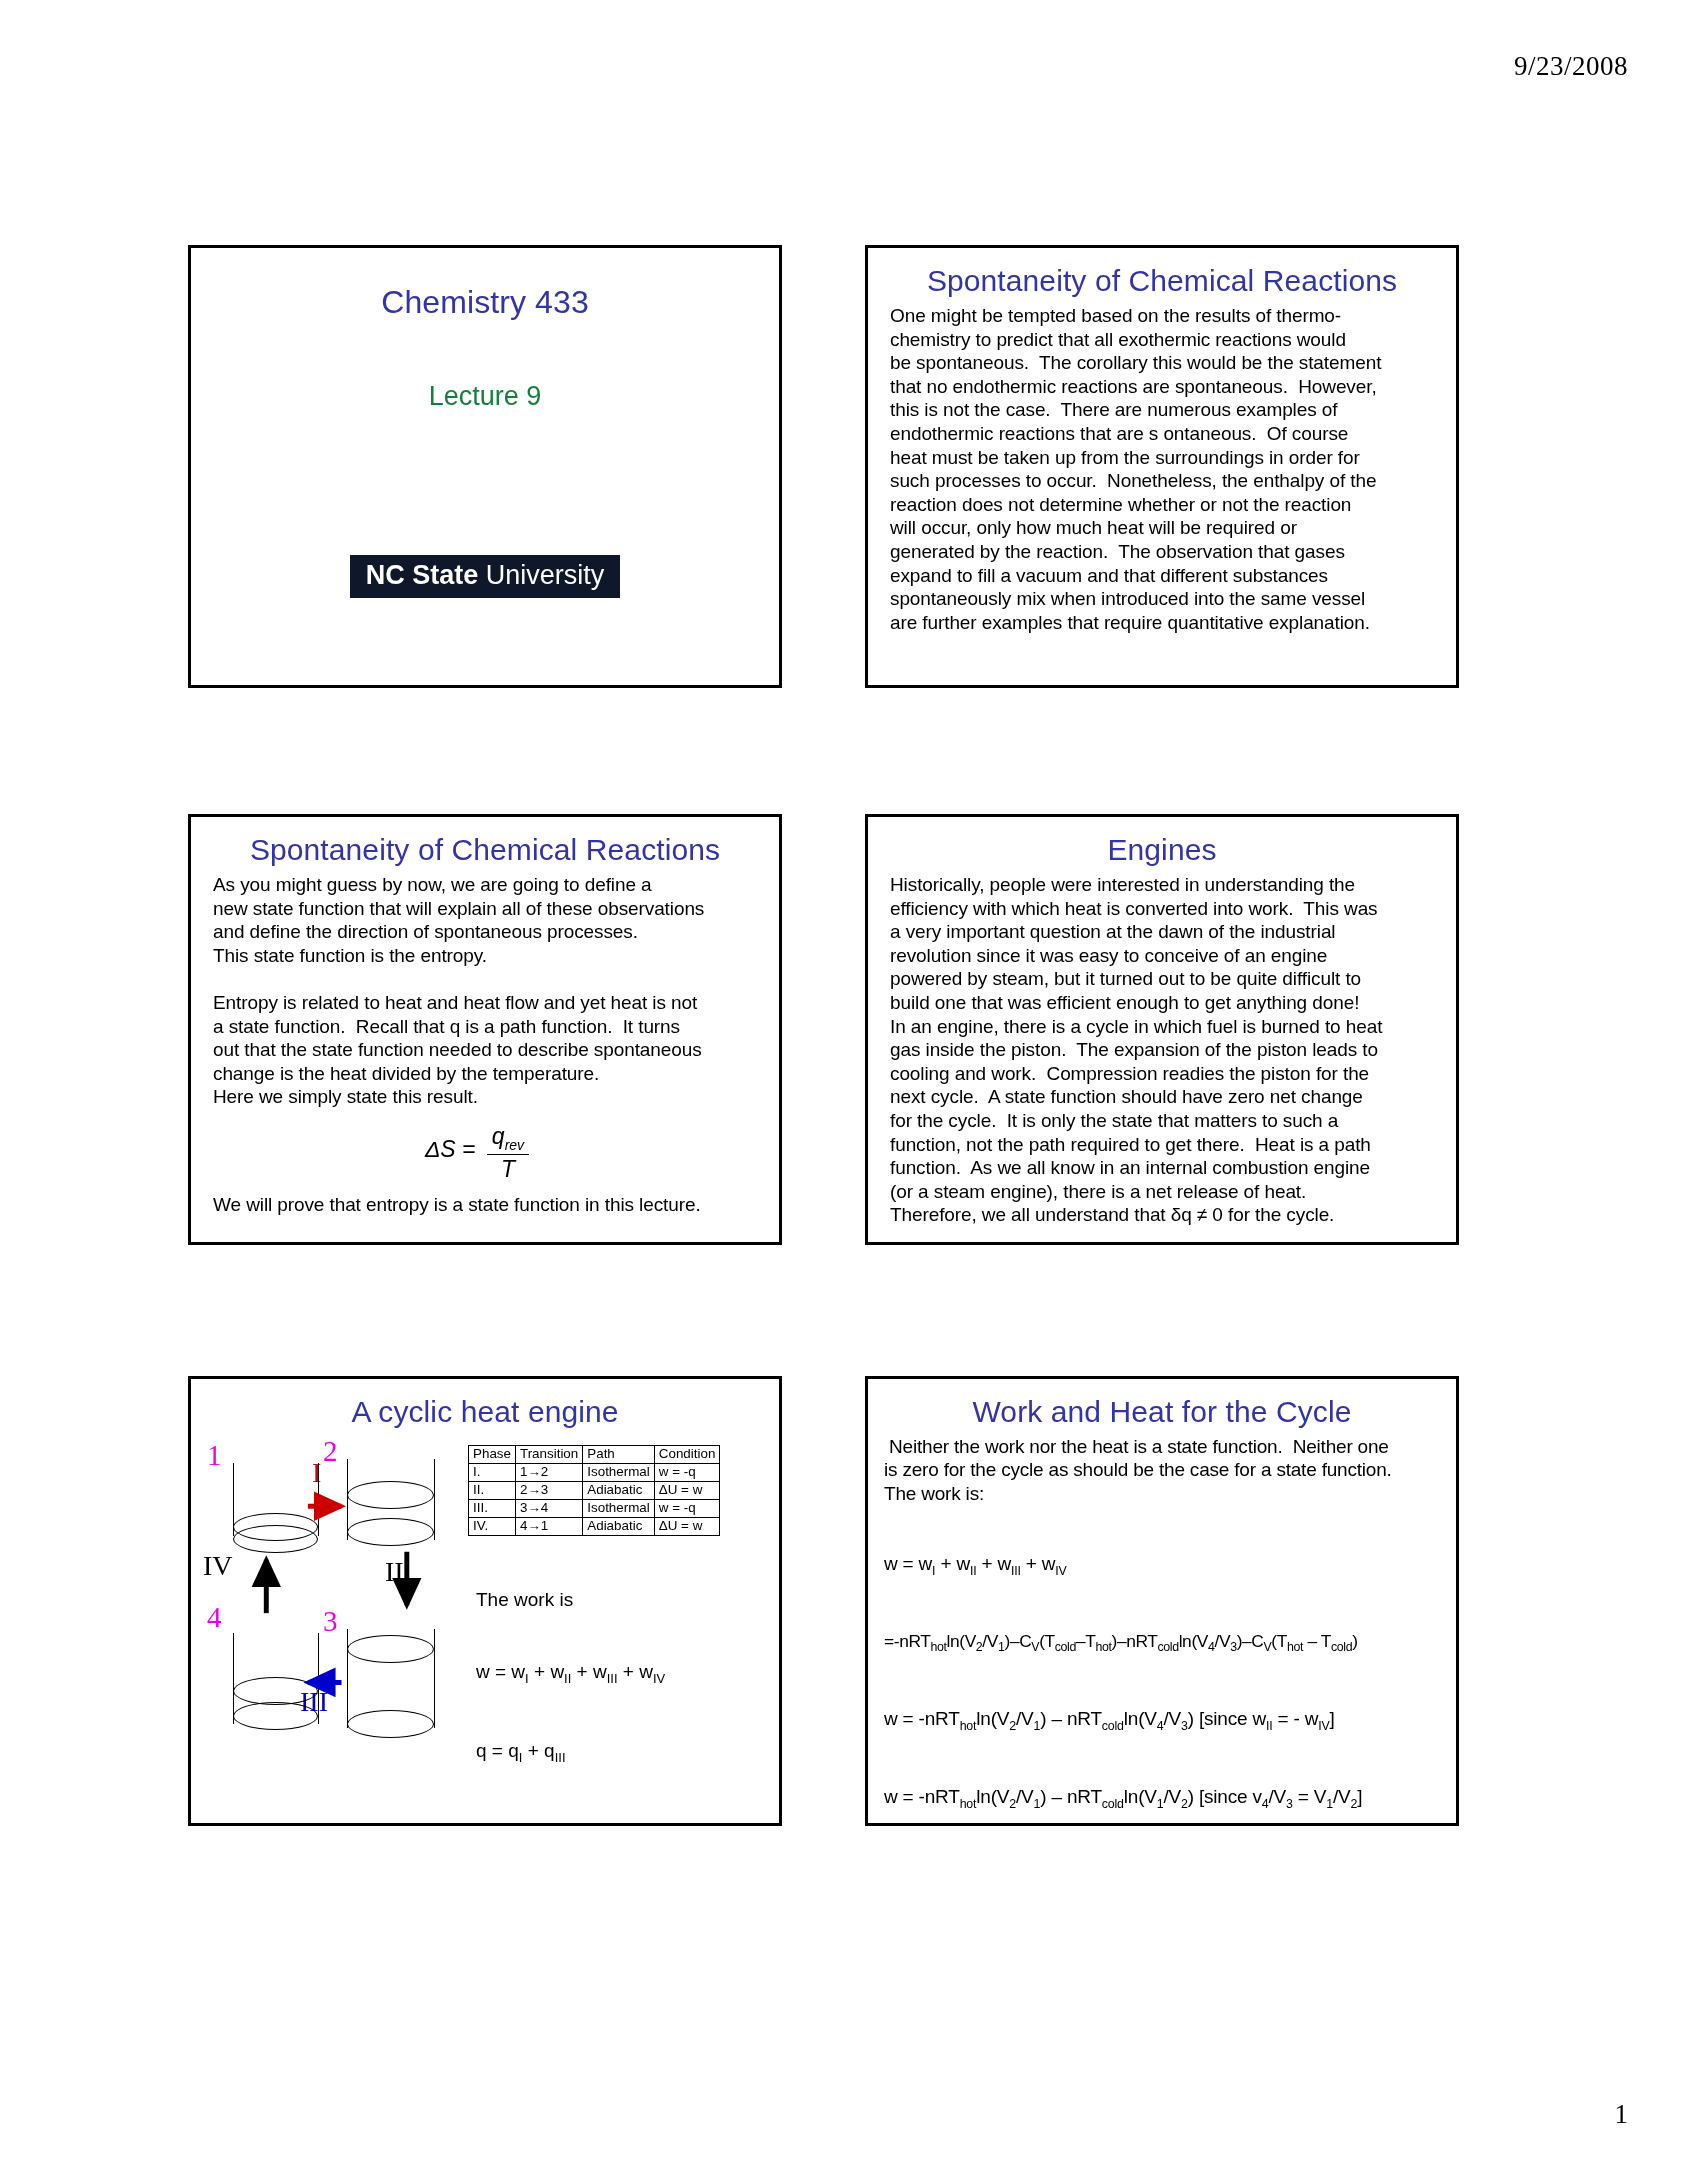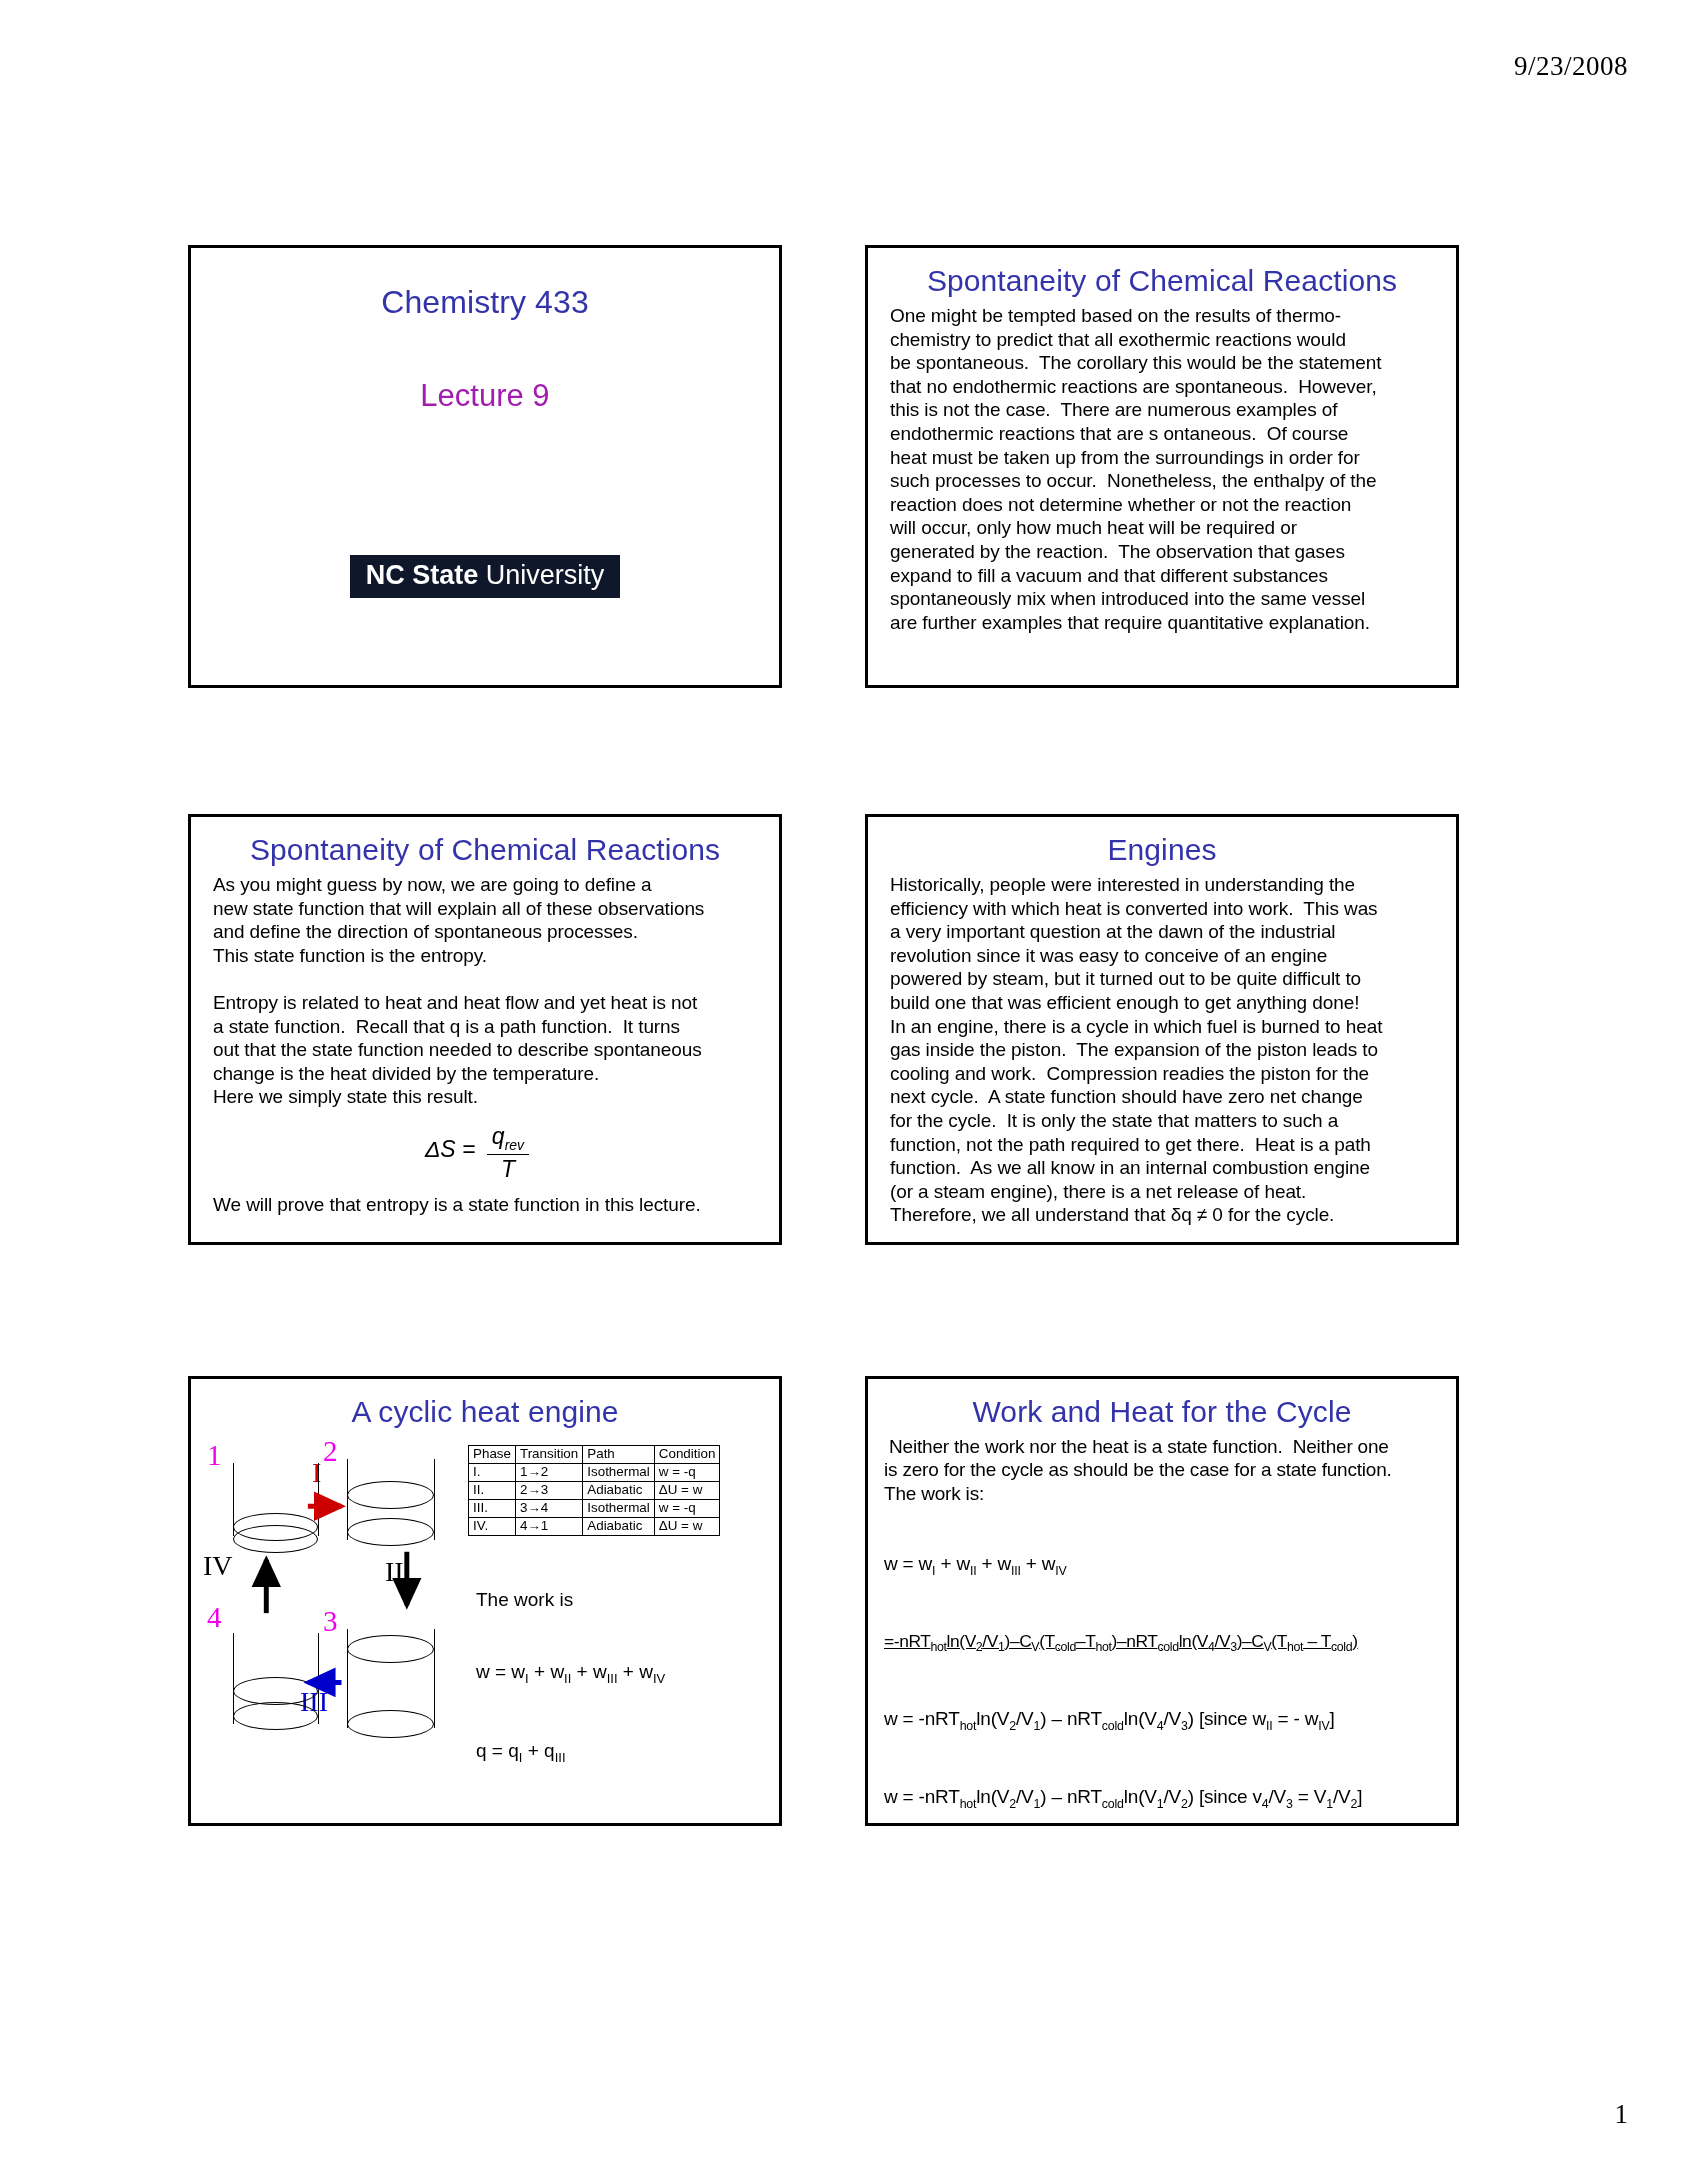--- a/index.html
+++ b/index.html
@@ -74,24 +74,24 @@
     font-size: 19px;
     line-height: 23.6px;
     padding: 0 14px 0 22px;
     white-space: pre-wrap;
     letter-spacing: -0.1px;
   }
 
   
   .title-slide-sub {
     text-align: center;
-    font-size: 31px;
+    font-size: 27px;
     line-height: 40px;
     margin-top: 55px;
-    color: #a21caf;
+    color: #15803d;
   }
   .ncsu-logo-wrap {
     text-align: center;
     margin-top: 139px;
   }
   .ncsu-logo {
     display: inline-block;
     background: #0f172a;
     color: #ffffff;
     font-size: 27px;
@@ -188,21 +188,21 @@
 
   
   .eqn-block {
     font-size: 19px;
     line-height: 23.4px;
     padding: 0 10px 0 16px;
     white-space: pre-wrap;
     letter-spacing: -0.2px;
   }
   .eqn-block sub { font-size: 12.4px; }
-  .dense { font-size: 17.4px; letter-spacing: -0.4px; text-decoration: underline; }
+  .dense { font-size: 17.4px; letter-spacing: -0.4px; }
 </style>
 </head>
 <body>
 
 <div class="page-date">9/23/2008</div>
 <div class="page-number">1</div>
 
 <div class="slide-grid">
 
   <div class="slide col-l row-1">

